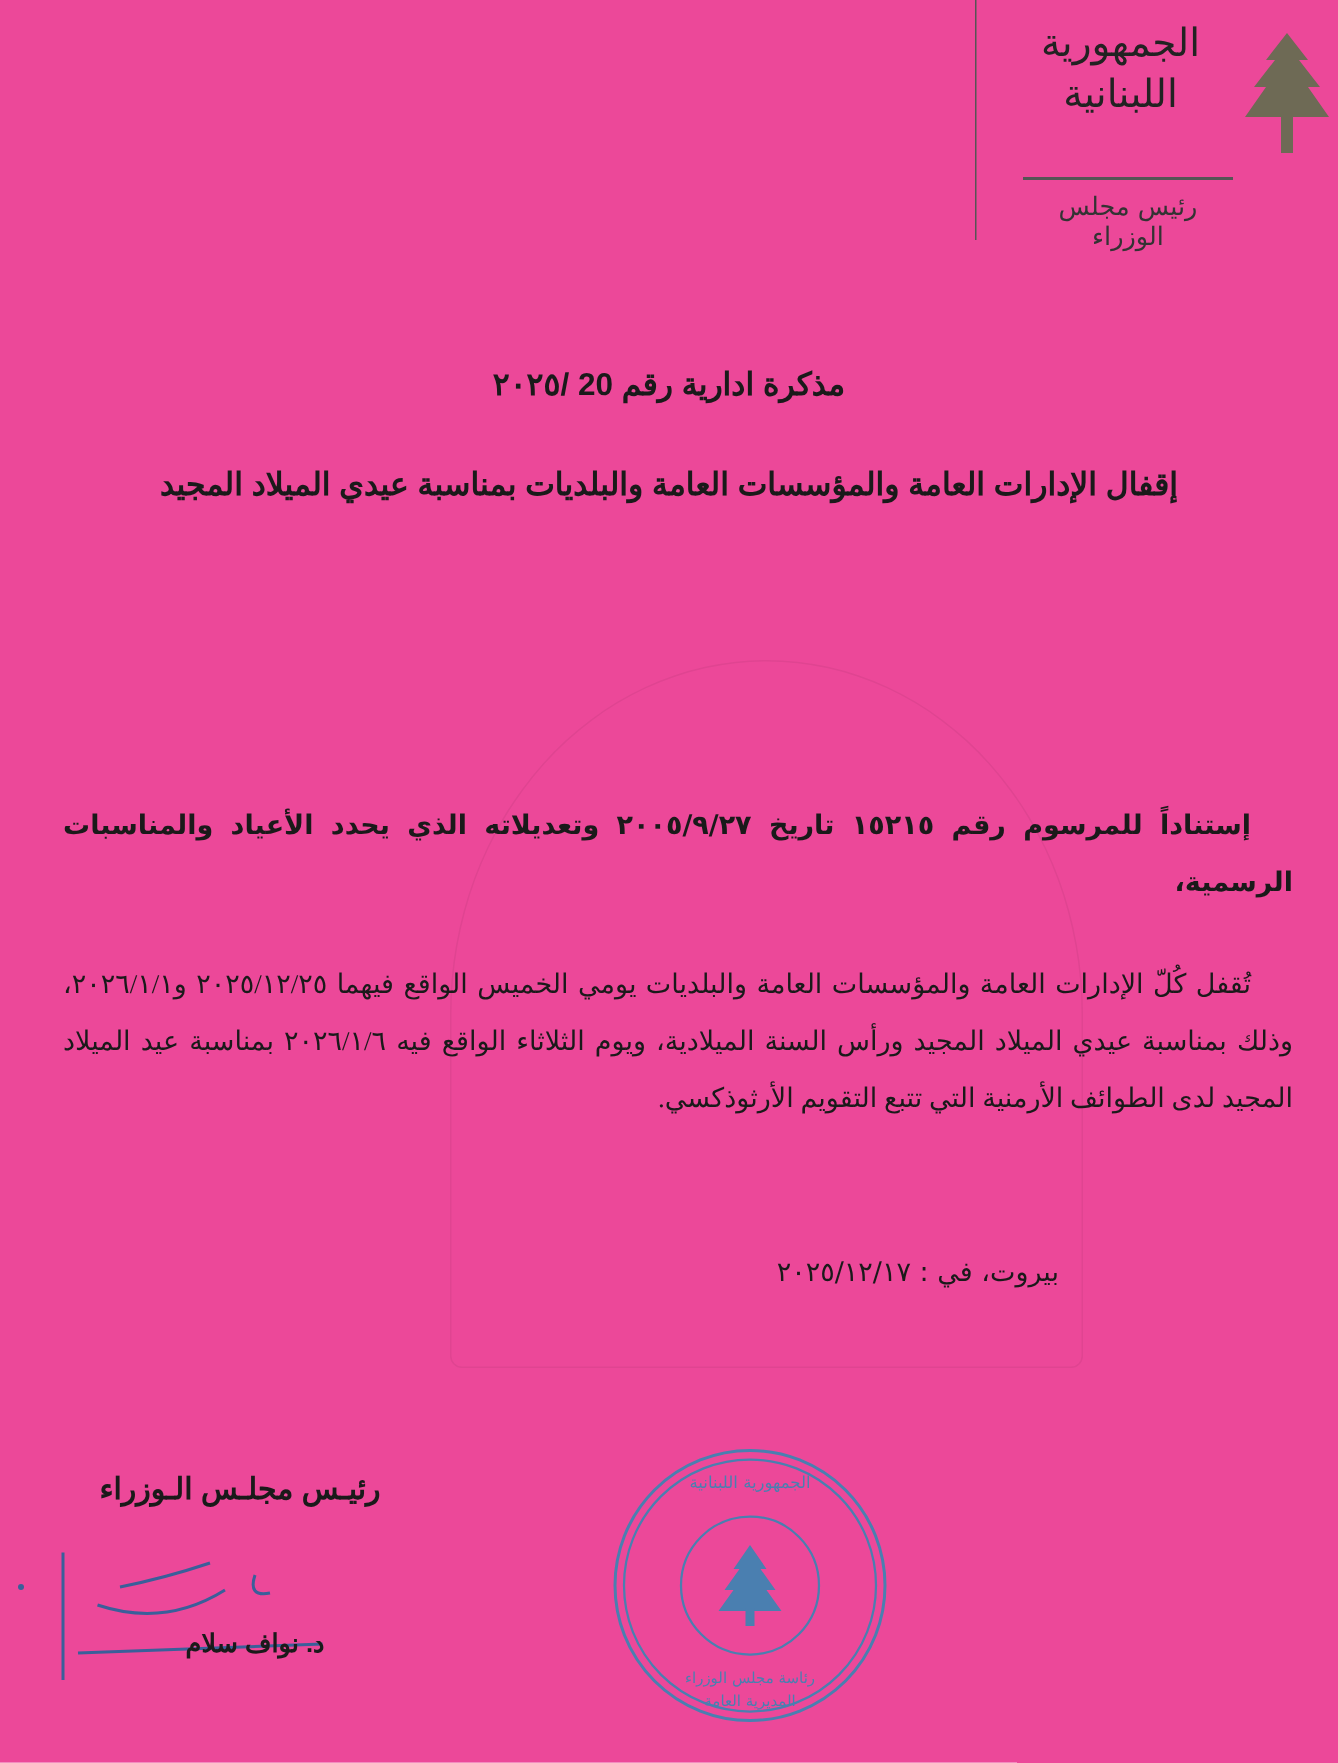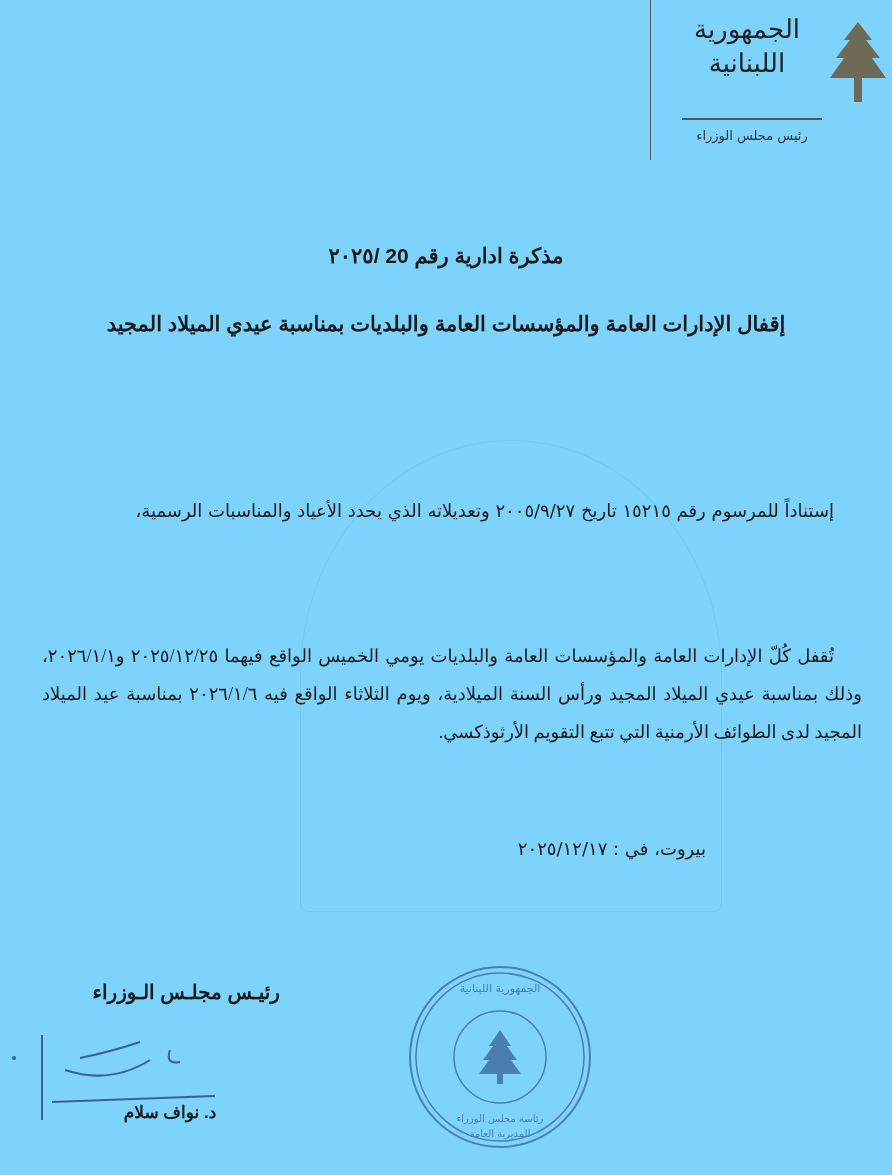--- a/index.html
+++ b/index.html
@@ -1,41 +1,41 @@
 <!DOCTYPE html>
 <html><head>
 <meta charset="utf-8">
 <style>
   html, body { margin:0; padding:0; background:#ffffff; }
   body { width:892px; height:1175px; position:relative; overflow:hidden;
          font-family:"DejaVu Sans", sans-serif; color:#1a1a1a; }
-  .page { position:absolute; inset:0; background:#7dd3fc; }
+  .page { position:absolute; inset:0; background:#ec4899; }
   .watermark { position:absolute; left:300px; top:440px; width:420px; height:470px;
                border:1px solid rgba(0,0,0,0.05); border-radius:50% 50% 8px 8px; }
   .header-rule { position:absolute; left:650px; top:0; width:1px; height:160px; background:#555; }
   .logo-wrap { position:absolute; left:660px; top:8px; width:232px; height:150px; }
   .cedar { position:absolute; right:4px; top:12px; width:60px; height:90px; }
   .logo-title { position:absolute; right:70px; top:4px; width:150px; text-align:center;
                 font-family:"DejaVu Serif", serif; font-size:26px; line-height:34px; color:#222; direction:rtl; }
   .logo-line { position:absolute; right:70px; top:110px; width:140px; height:2px; background:#555; }
   .logo-sub { position:absolute; right:70px; top:120px; width:140px; text-align:center;
-              font-size:13px; color:#333; direction:rtl; }
+              font-size:17px; color:#333; direction:rtl; }
   .memo-title { position:absolute; top:244px; left:0; width:892px; text-align:center;
                 font-family:"Liberation Sans", sans-serif; font-weight:bold; font-size:21px; direction:rtl; }
   .subject { position:absolute; top:302px; left:0; width:892px; text-align:center;
              font-family:"Liberation Sans", sans-serif; font-weight:bold; font-size:21px; line-height:44px; direction:rtl; }
   .para { position:absolute; right:30px; width:820px; direction:rtl; text-align:justify;
           font-family:"DejaVu Sans", sans-serif; font-size:18px; line-height:38px; }
-  .p1 { top:492px; text-indent:28px; }
+  .p1 { top:532px; text-indent:28px;font-weight:bold; }
   .p2 { top:637px; text-indent:28px;font-family:Liberation Serif, serif; }
   .dateline { position:absolute; top:838px; right:186px; direction:rtl; font-size:18px;text-align:center; }
-  .sig-title { position:absolute; top:980px; left:40px; width:240px; direction:rtl;
+  .sig-title { position:absolute; top:980px; left:40px; width:240px; text-align:center; direction:rtl;
                font-family:"Liberation Sans", sans-serif; font-weight:bold; font-size:20px; }
   .sig-name { position:absolute; top:1085px; left:100px; width:140px; text-align:center; direction:rtl;
-              font-family:"Liberation Sans", sans-serif; font-weight:bold; font-size:17px;margin-top:17px; }
+              font-family:"Liberation Sans", sans-serif; font-weight:bold; font-size:17px; }
   .signature { position:absolute; left:0; top:1030px; width:240px; height:100px; }
   .stamp { position:absolute; left:405px; top:962px; width:190px; height:190px; }
 </style>
 </head>
 <body>
 
 <div class="page">
   <div class="watermark"></div>
 
   <div class="header-rule"></div>

